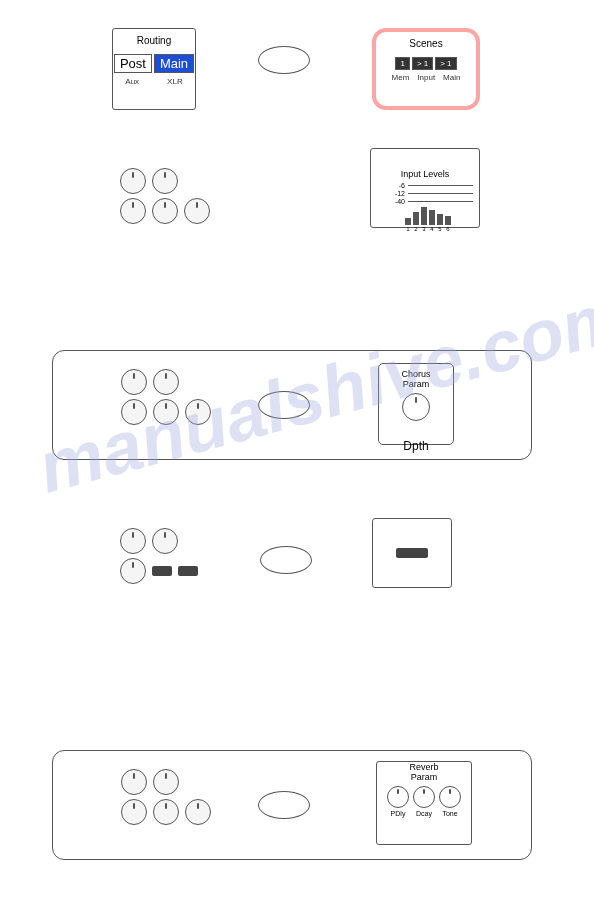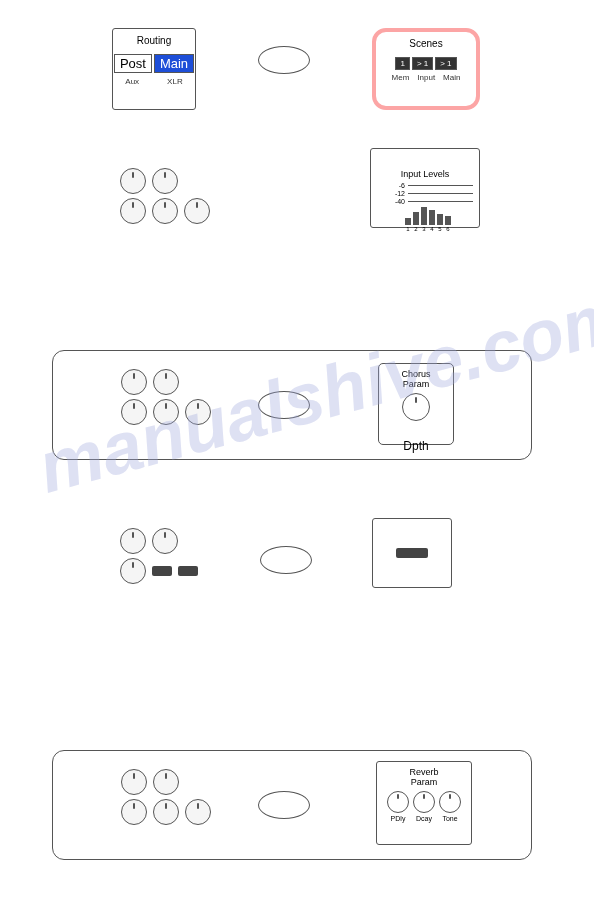--- a/index.html
+++ b/index.html
@@ -408,21 +408,21 @@
     </div>
     <div class="knob-row">
       <div class="knob"></div>
       <div class="knob"></div>
       <div class="knob"></div>
     </div>
   </div>
 
   <div class="oval-btn" style="top: 40px; left: 205px;"></div>
 
-  <div style="position:absolute; top: 10px; left: 323px; width: 96px; height: 84px; border: 1px solid #555; border-radius: 3px; padding: 5px; text-align: center;">
+  <div style="position:absolute; top: 10px; left: 323px; width: 96px; height: 84px; border: 1px solid #555; border-radius: 3px; text-align: center;">
     <div style="font-size:9px;">Reverb</div>
     <div style="font-size:9px; margin-bottom:4px;">Param</div>
     <div class="reverb-knobs-row">
       <div class="reverb-knob"></div>
       <div class="reverb-knob"></div>
       <div class="reverb-knob"></div>
     </div>
     <div class="reverb-labels-row">
       <span class="rev-label">PDly</span>
       <span class="rev-label">Dcay</span>

